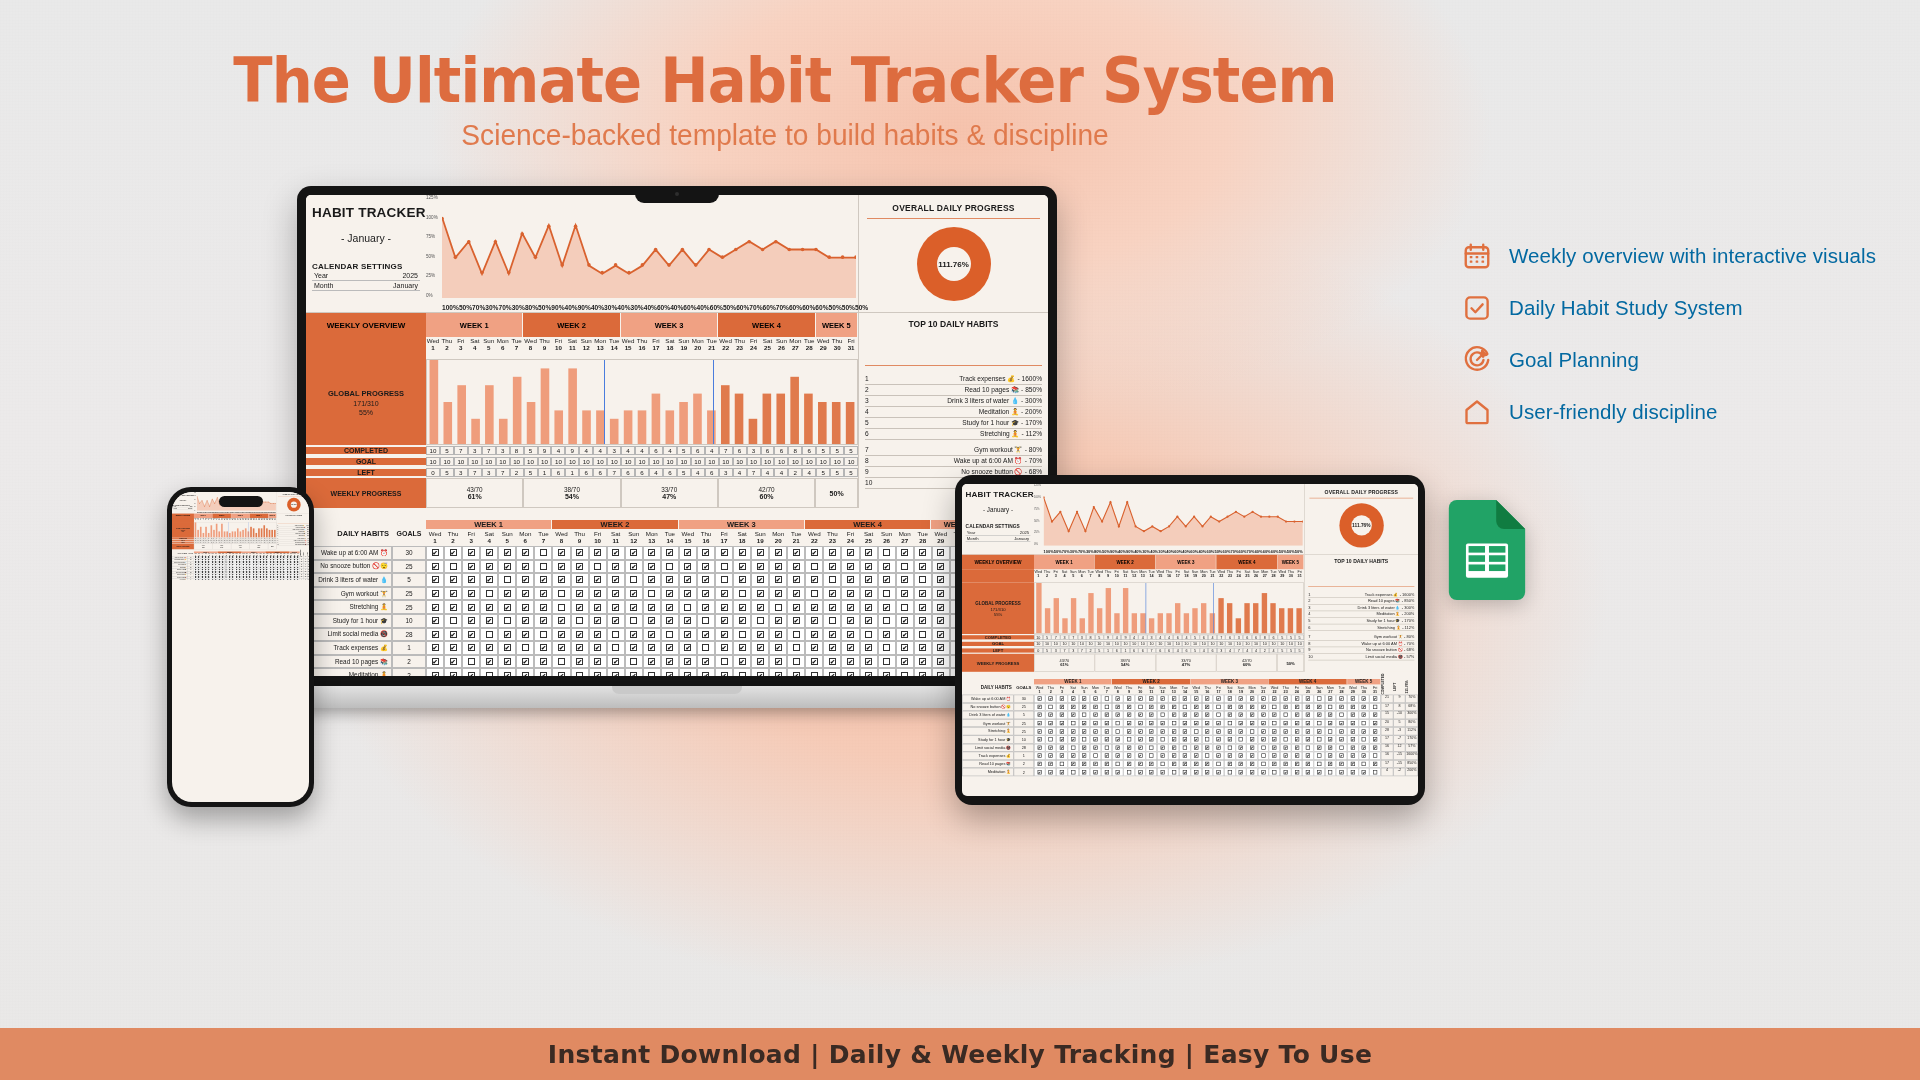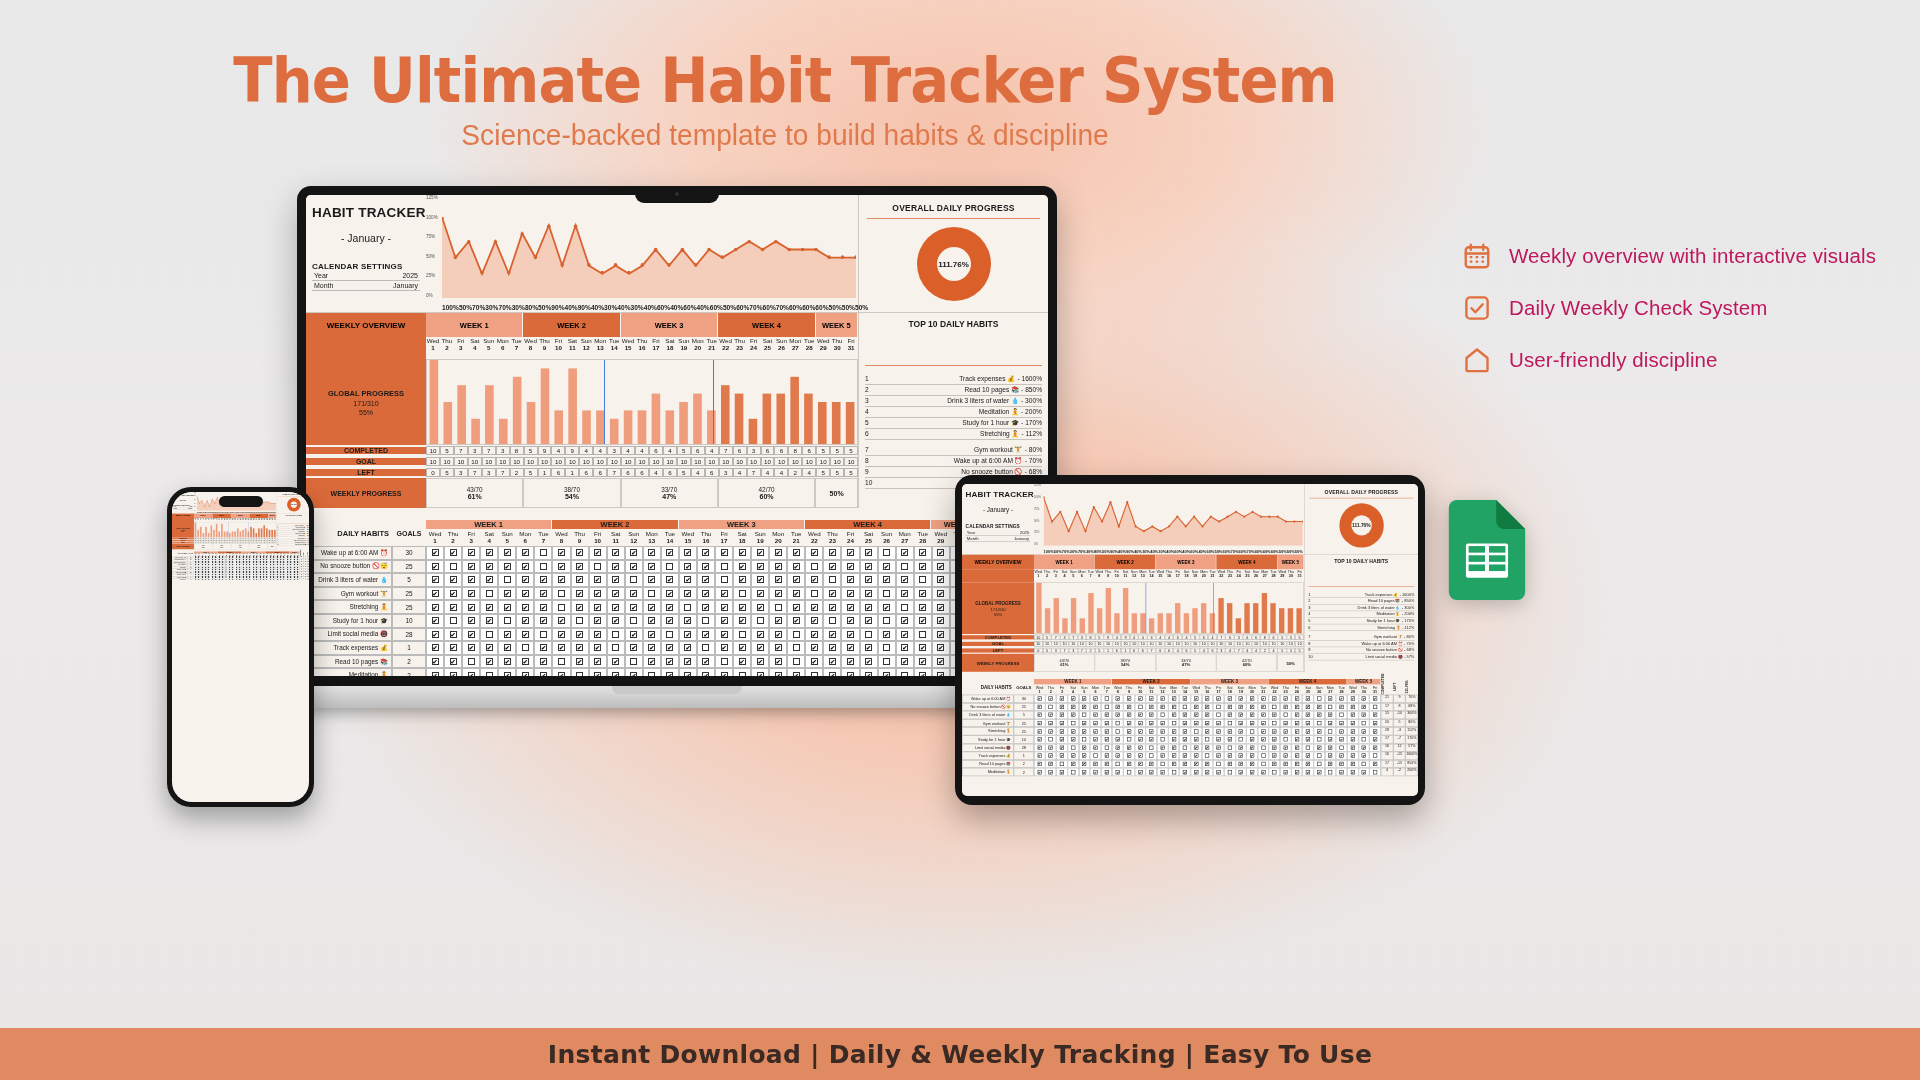--- a/index.html
+++ b/index.html
@@ -37,21 +37,21 @@
   #subtitle{
     margin-top:6px; font-size:29px; color:#e07a4d; font-weight:400;
     transform: scaleX(.97); transform-origin:center;
   }
 
   
   #feature-list{ position:absolute; left:1462px; top:230px; width:430px; }
   .feature-row{ display:flex; align-items:center; gap:17px; height:52px; }
   .feature-icon{ width:30px; height:30px; flex:0 0 30px; color:#e0703f; }
   .feature-icon svg{ width:100%; height:100%; display:block; }
-  .feature-label{ font-size:20.5px; color:#be185d; letter-spacing:.1px; }
+  .feature-label{ font-size:20.5px; color:#0369a1; letter-spacing:.1px; }
 
   
   #footer-bar{
     position:absolute; left:0; bottom:0; width:1920px; height:52px;
     background:#e08a62; display:flex; align-items:center; justify-content:center;
   }
   #footer-text{
     font-family:"DejaVu Sans", sans-serif;
     font-weight:700; font-size:25px; color:#3a2a23; letter-spacing:.3px;
   }
@@ -192,23 +192,34 @@
     <span class="feature-label">Weekly overview with interactive visuals</span>
   </div>
 
   <div class="feature-row">
     <span class="feature-icon">
       <svg viewBox="0 0 24 24" fill="none" stroke="currentColor" stroke-width="1.9">
         <rect x="3.5" y="3.5" width="17" height="17" rx="3"></rect>
         <path d="M7.6 12.2l3.1 3.2 5.8-6.3" stroke-linecap="round" stroke-linejoin="round"></path>
       </svg>
     </span>
-    <span class="feature-label">Daily Weekly Check System</span>
+    <span class="feature-label">Daily Habit Study System</span>
   </div>
 
+  <div class="feature-row">
+    <span class="feature-icon">
+      <svg viewBox="0 0 24 24" fill="none" stroke="currentColor" stroke-width="1.9">
+        <path d="M20.3 7.1A9 9 0 1 0 21 12" stroke-linecap="round"></path>
+        <path d="M17 9.4A5.2 5.2 0 1 0 17.2 12" stroke-linecap="round"></path>
+        <path d="M12 12l5.6-5.6" stroke-linecap="round"></path>
+        <path d="M16.2 4.3l1.4 2.1 2.1 1.4-3.3.6-.8-.8z" fill="currentColor" stroke-linejoin="round"></path>
+      </svg>
+    </span>
+    <span class="feature-label">Goal Planning</span>
+  </div>
 
   <div class="feature-row">
     <span class="feature-icon">
       <svg viewBox="0 0 24 24" fill="none" stroke="currentColor" stroke-width="1.9">
         <path d="M3.6 10.4L12 3.6l8.4 6.8V20a.9.9 0 0 1-.9.9h-15a.9.9 0 0 1-.9-.9z" stroke-linecap="round" stroke-linejoin="round"></path>
       </svg>
     </span>
     <span class="feature-label">User-friendly discipline</span>
   </div>
 </div>

